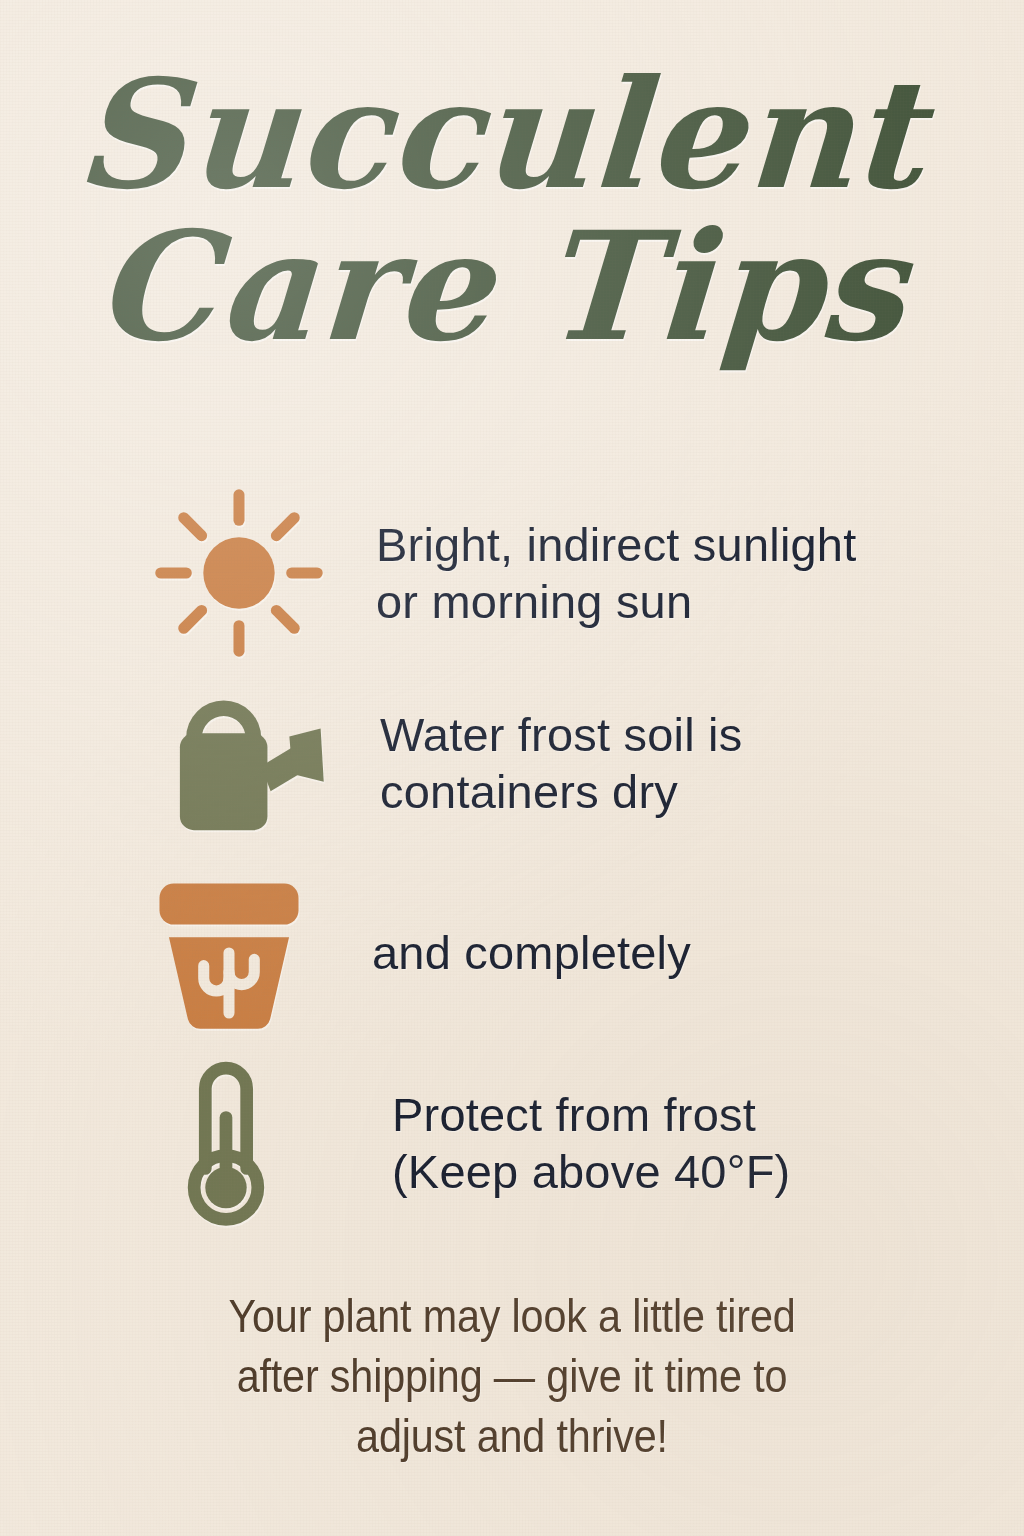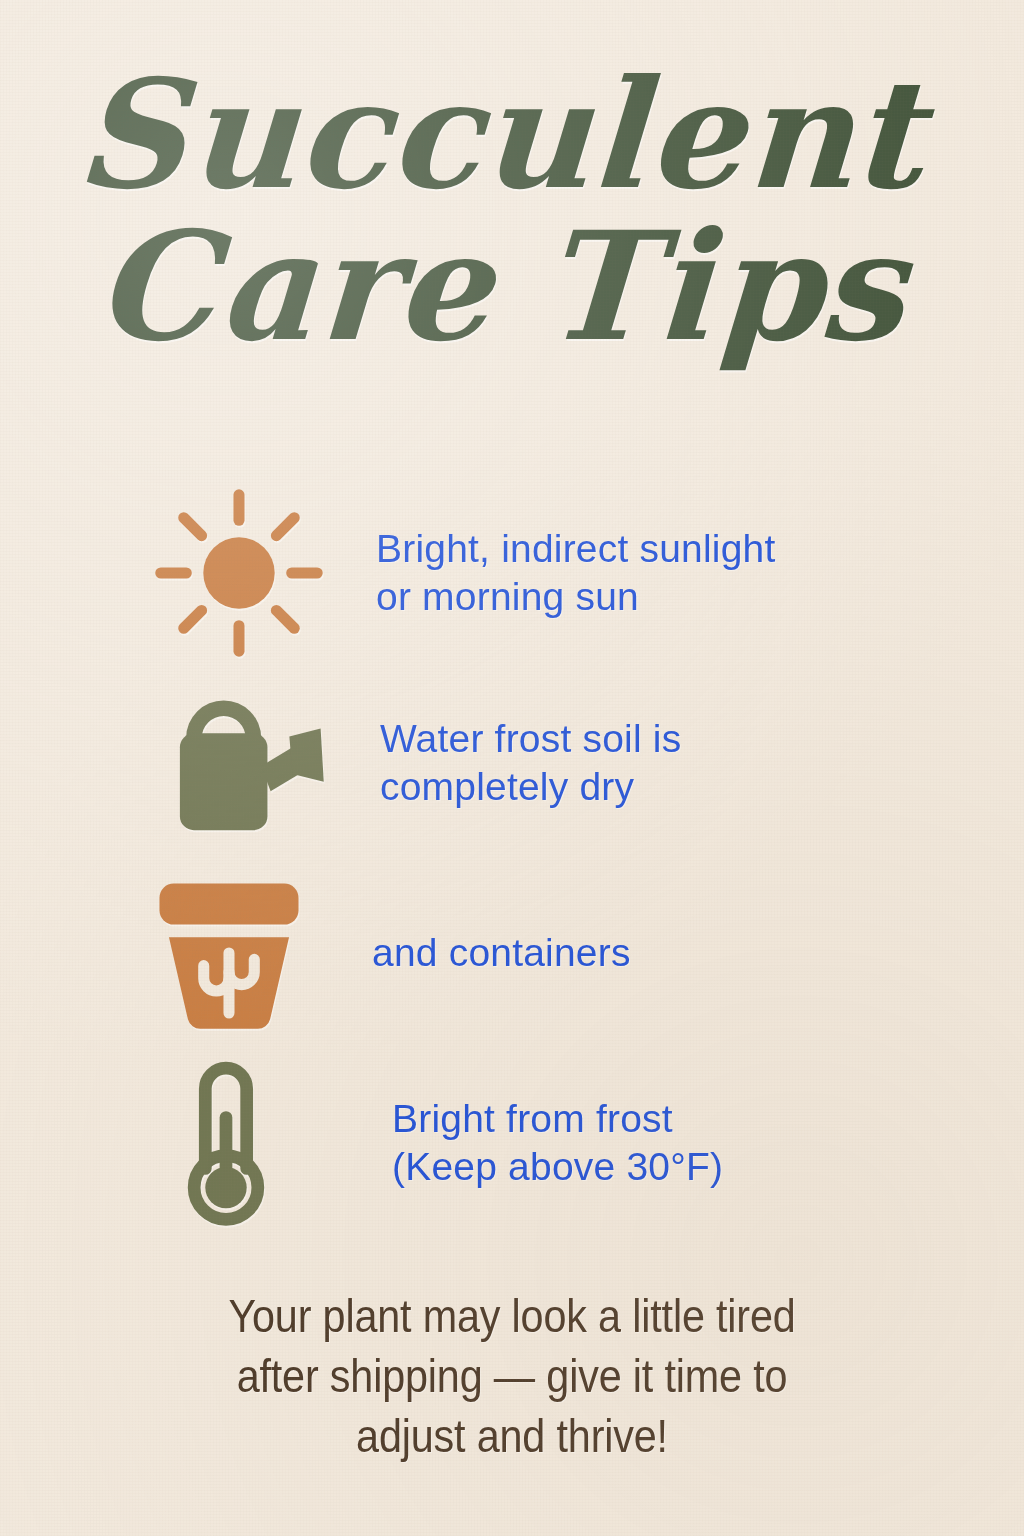--- a/index.html
+++ b/index.html
@@ -82,22 +82,22 @@
     flex: 0 0 222px;
     display: flex;
     align-items: center;
     justify-content: flex-start;
   }
   .tip-icon svg {
     display: block;
     filter: drop-shadow(1px 2px 0 rgba(255,255,255,0.45));
   }
   .tip-text {
-    color: #1d4ed8;
-    font-size: 39px;
+    color: #0f172a;
+    font-size: 47px;
     line-height: 1.22;
     letter-spacing: 0.2px;
     text-shadow: 1px 1px 0 rgba(255,255,255,0.45);
   }
   .tip-text .l2 { display: block; }
 
   
   .row-sun .tip-icon { padding-left: 16px; }
   .row-can .tip-icon { padding-left: 20px; }
   .row-pot .tip-icon { padding-left: 12px; }
@@ -166,21 +166,21 @@
             <rect x="14" y="31" width="56" height="62" rx="9"></rect>
 
             <path d="M66 52 L86 40 L92 56 L72 68 Z"></path>
 
             <path d="M84 33 L104 28 L106 62 L86 57 Z"></path>
           </g>
         </svg>
       </div>
       <div class="tip-text">
         <span class="l1">Water frost soil is</span>
-        <span class="l2">completely dry</span>
+        <span class="l2">containers dry</span>
       </div>
     </div>
 
     <div class="tip-row row-pot">
       <div class="tip-icon">
         <svg width="158" height="160" viewBox="0 0 100 100" aria-hidden="true">
           <g fill="#c87b3f">
 
             <rect x="6" y="6" width="88" height="26" rx="9"></rect>
 
@@ -188,43 +188,43 @@
           </g>
 
           <g stroke="#f2e9dd" stroke-width="7" stroke-linecap="round" fill="none">
             <line x1="50" y1="50" x2="50" y2="88"></line>
             <path d="M34 58 L34 66 A8 8 0 0 0 50 66"></path>
             <path d="M66 54 L66 62 A8 8 0 0 1 50 62"></path>
           </g>
         </svg>
       </div>
       <div class="tip-text">
-        <span class="l2">and containers</span>
+        <span class="l2">and completely</span>
       </div>
     </div>
 
     <div class="tip-row row-temp">
       <div class="tip-icon">
         <svg width="112" height="172" viewBox="0 0 70 108" aria-hidden="true">
           <g fill="none" stroke="#6e7450" stroke-width="8" stroke-linecap="round">
 
             <path d="M22 70 L22 20 A13 13 0 0 1 48 20 L48 70"></path>
 
             <circle cx="35" cy="82" r="20"></circle>
           </g>
 
           <g fill="#6e7450">
             <circle cx="35" cy="82" r="13"></circle>
             <rect x="31" y="34" width="8" height="50" rx="4"></rect>
           </g>
         </svg>
       </div>
       <div class="tip-text">
-        <span class="l1">Bright from frost</span>
-        <span class="l2">(Keep above 30°F)</span>
+        <span class="l1">Protect from frost</span>
+        <span class="l2">(Keep above 40°F)</span>
       </div>
     </div>
 
   </div>
 
   <div class="footer">
     <span>Your plant may look a little tired</span>
     <span>after shipping — give it time to</span>
     <span>adjust and thrive!</span>
   </div>

